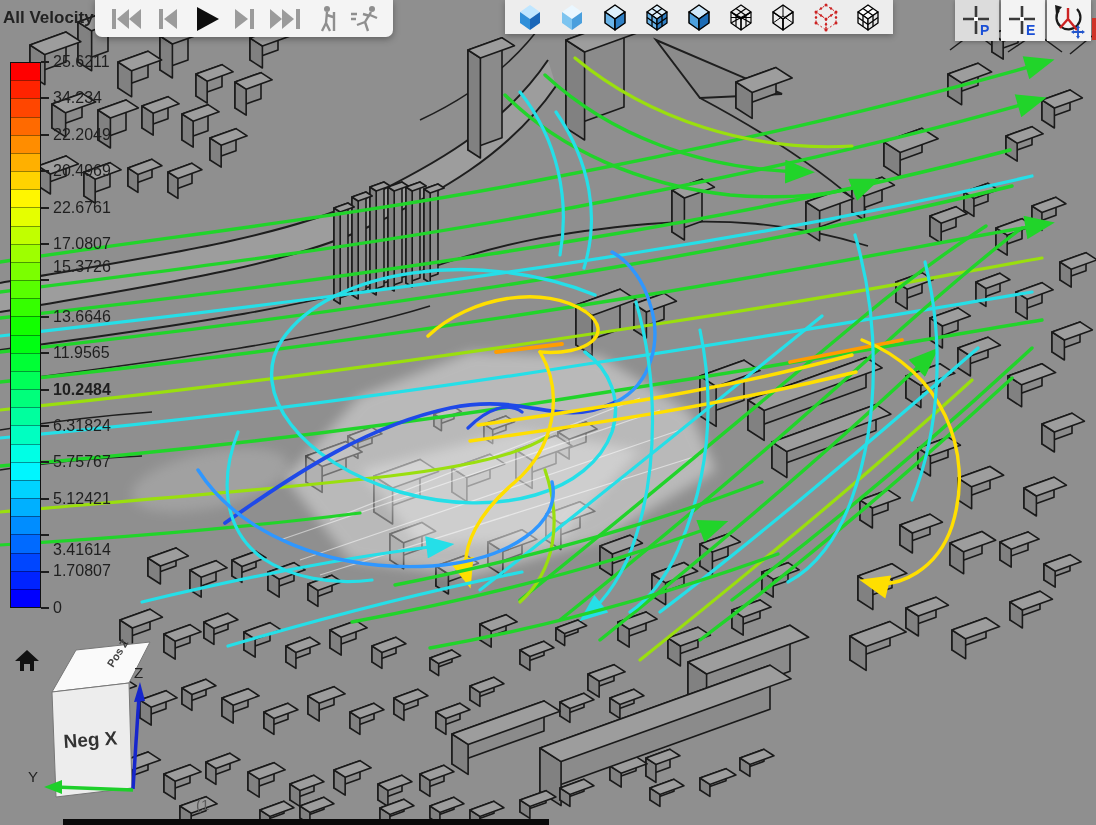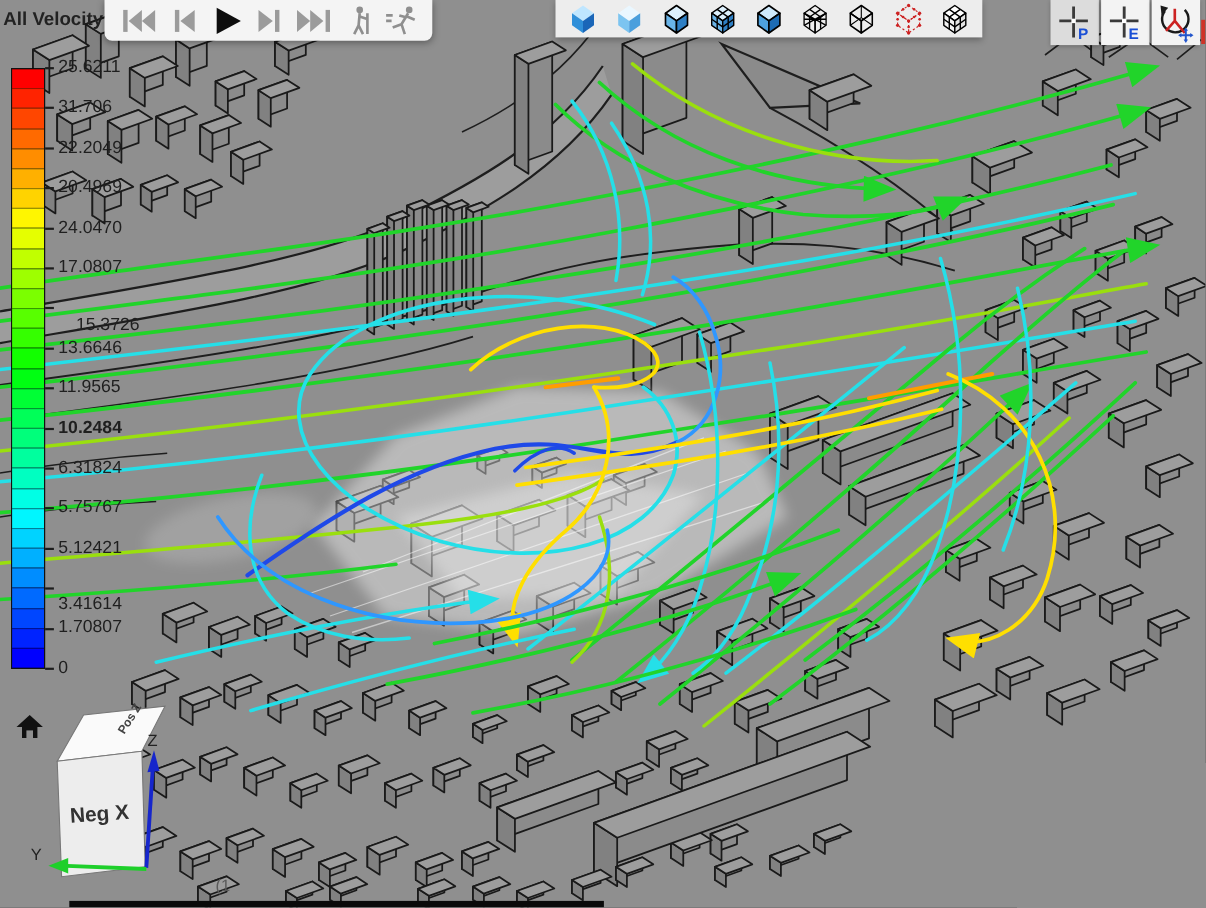--- a/index.html
+++ b/index.html
@@ -624,31 +624,31 @@
         <div class="lcell" style="background: rgb(0, 141, 255);"></div>
         <div class="lcell" style="background: rgb(0, 106, 255);"></div>
         <div class="lcell" style="background: rgb(0, 70, 255);"></div>
         <div class="lcell" style="background: rgb(0, 35, 255);"></div>
         <div class="lcell" style="background: rgb(0, 0, 255);"></div>
       </div>
     <div id="legend-ticks">
         <div class="ltick" style="top: 61px;"></div>
         <div class="llabel" style="top: 62px;">25.6211</div>
         <div class="ltick" style="top: 97.4px;"></div>
-        <div class="llabel" style="top: 98.4px;">31.706</div>
+        <div class="llabel" style="top: 98.4px;">34.234</div>
         <div class="ltick" style="top: 133.8px;"></div>
         <div class="llabel" style="top: 134.8px;">22.2049</div>
         <div class="ltick" style="top: 170.2px;"></div>
         <div class="llabel" style="top: 171.2px;">20.4969</div>
         <div class="ltick" style="top: 206.6px;"></div>
-        <div class="llabel" style="top: 207.6px;">24.0470</div>
+        <div class="llabel" style="top: 207.6px;">22.6761</div>
         <div class="ltick" style="top: 243px;"></div>
         <div class="llabel" style="top: 244px;">17.0807</div>
         <div class="ltick" style="top: 279.4px;"></div>
-        <div class="llabel" style="top: 296px; margin-left: 16px;">15.3726</div>
+        <div class="llabel" style="top: 267px;">15.3726</div>
         <div class="ltick" style="top: 315.8px;"></div>
         <div class="llabel" style="top: 316.8px;">13.6646</div>
         <div class="ltick" style="top: 352.2px;"></div>
         <div class="llabel" style="top: 353.2px;">11.9565</div>
         <div class="ltick" style="top: 388.6px;"></div>
         <div class="llabel" style="top: 389.6px; font-weight: bold;">10.2484</div>
         <div class="ltick" style="top: 425px;"></div>
         <div class="llabel" style="top: 426px;">6.31824</div>
         <div class="ltick" style="top: 461.4px;"></div>
         <div class="llabel" style="top: 462.4px;">5.75767</div>

